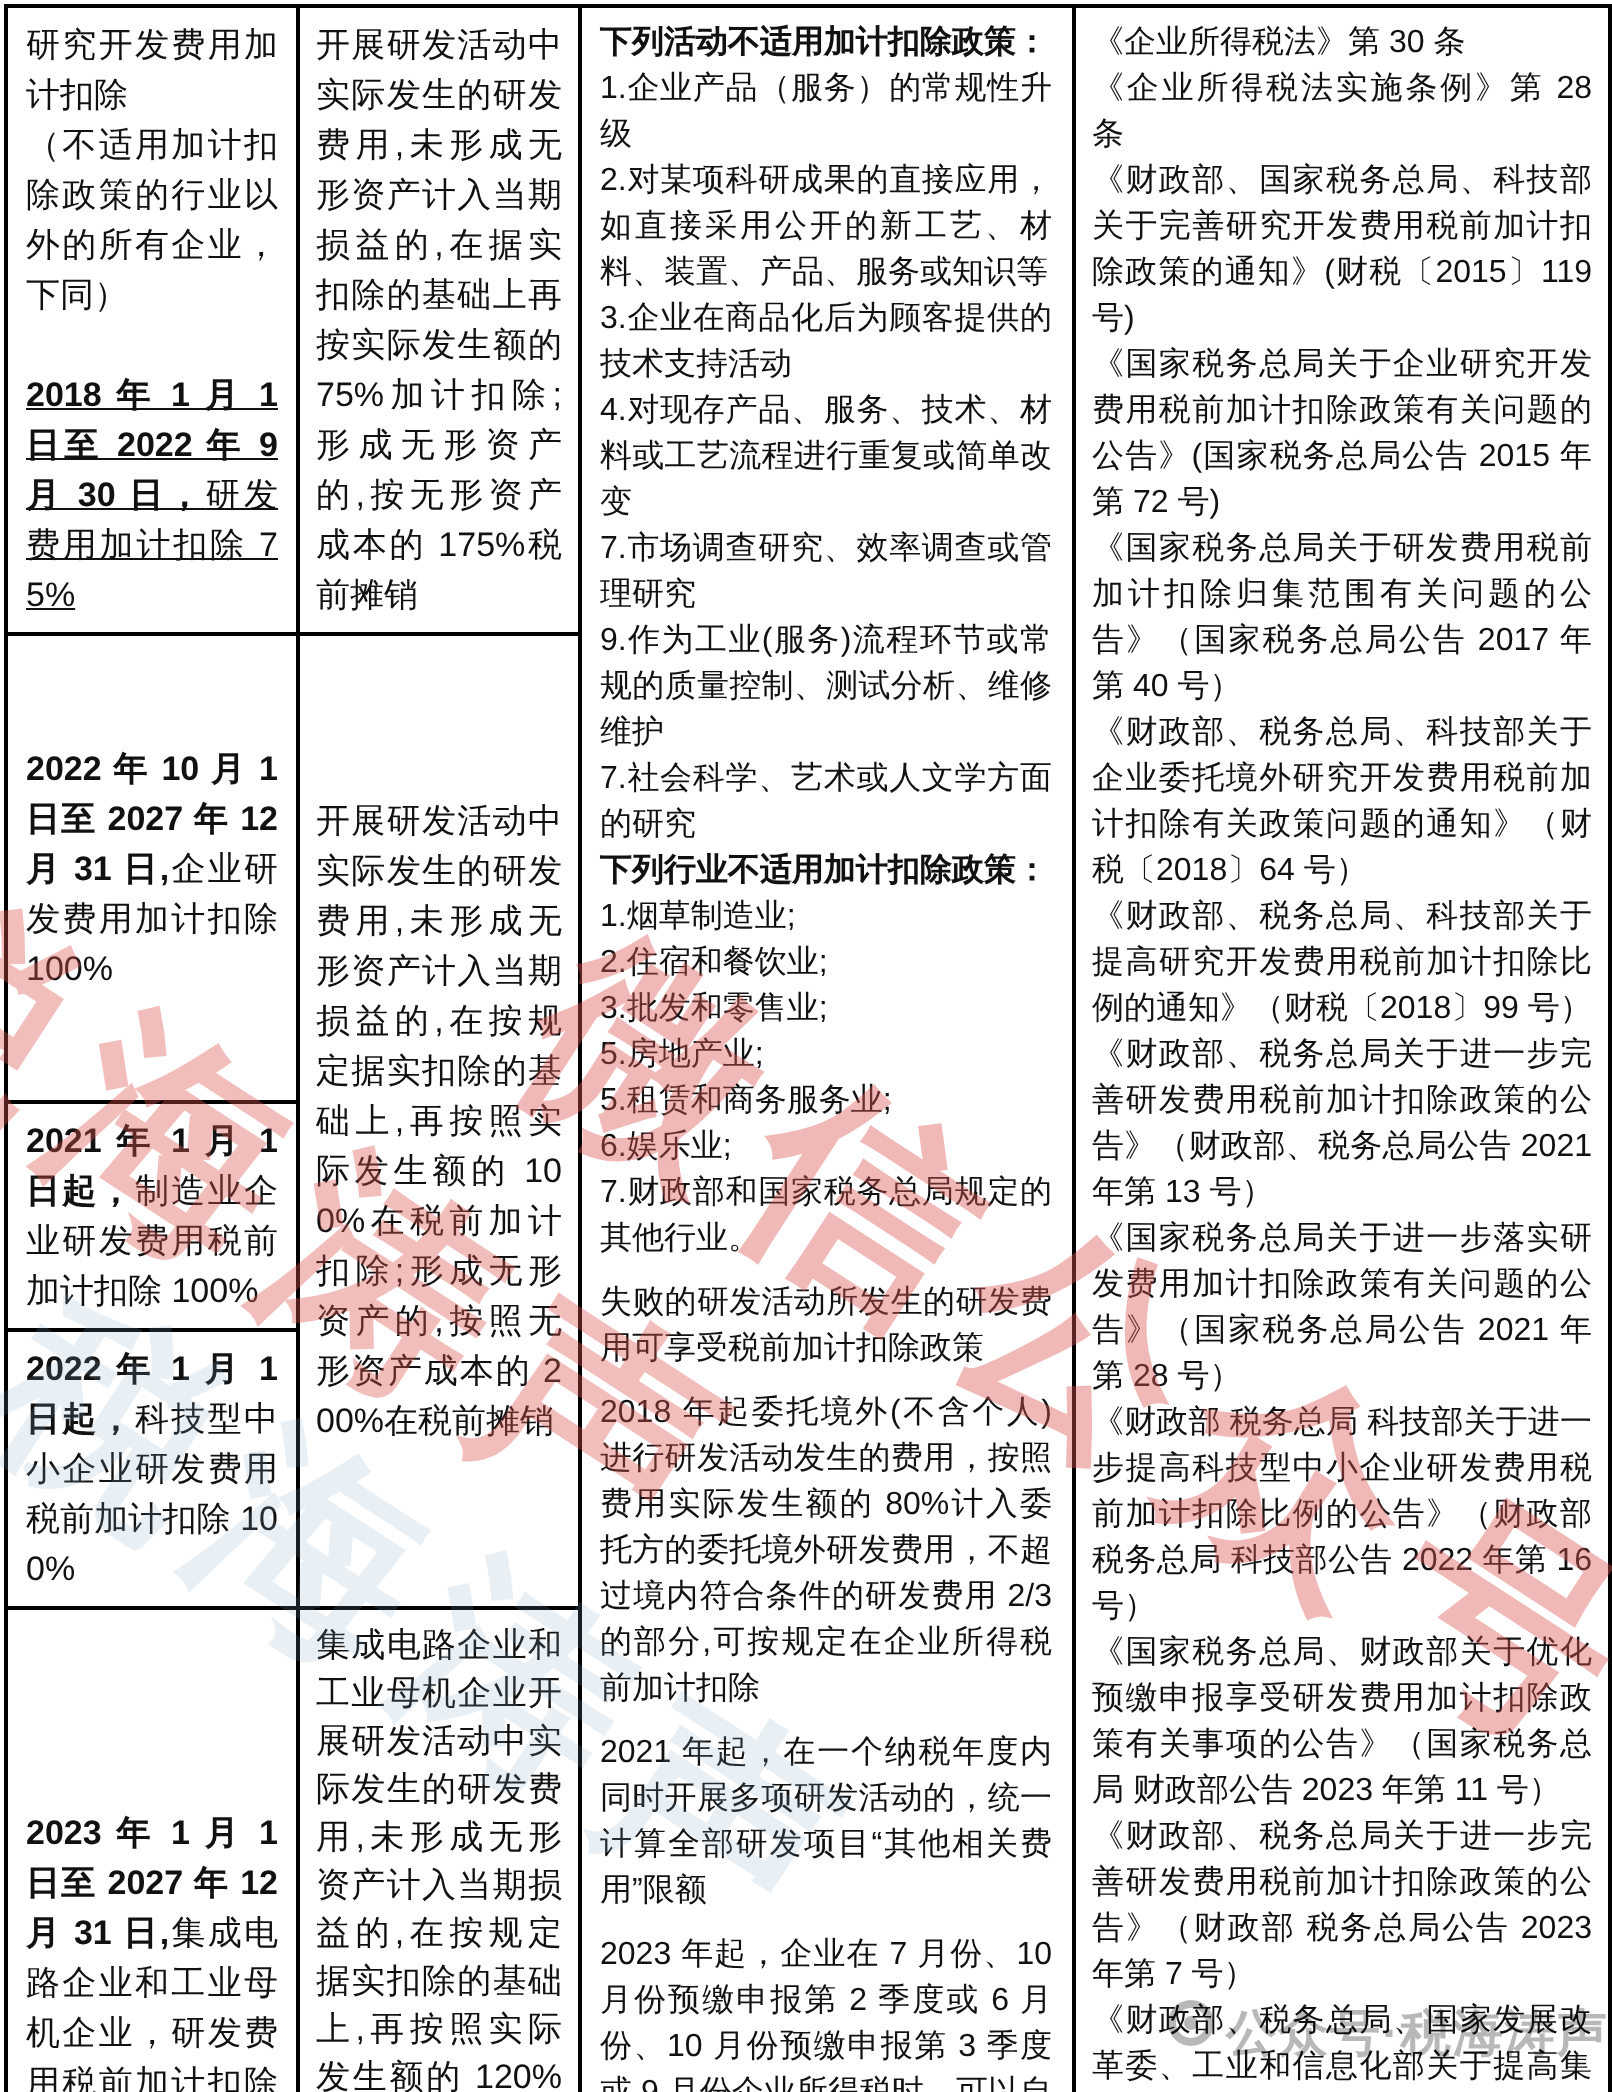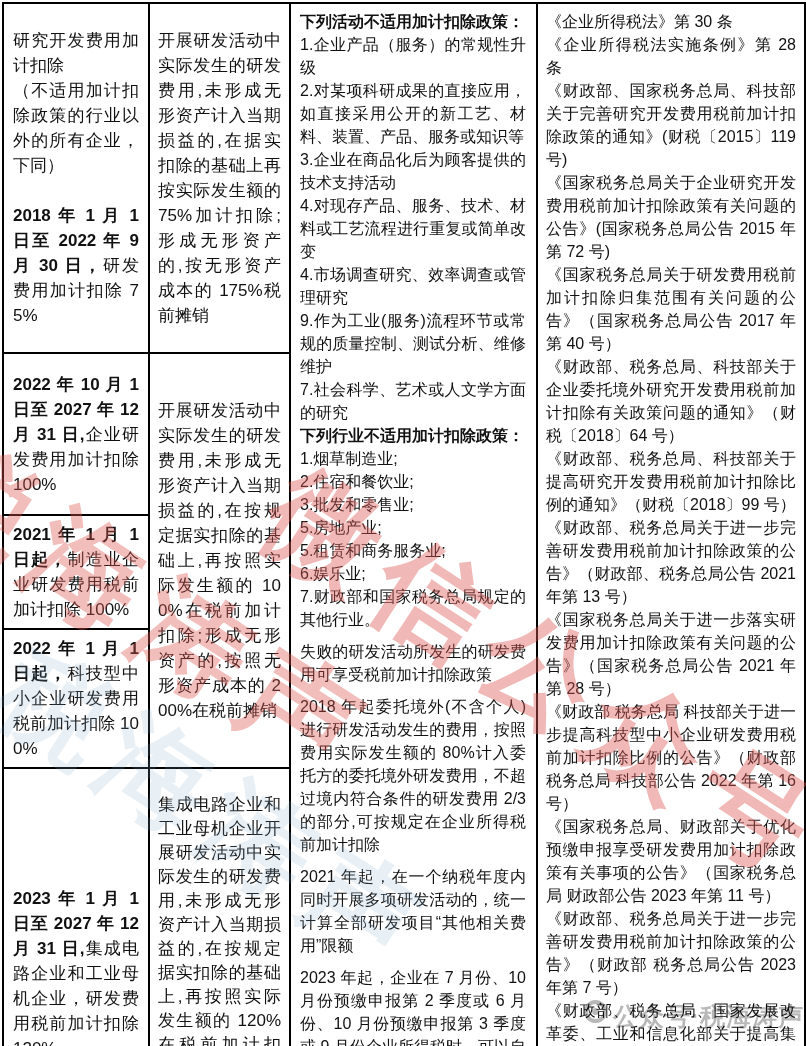--- a/index.html
+++ b/index.html
@@ -13,27 +13,27 @@
     border-collapse:collapse;table-layout:fixed;z-index:1;
   }
   td{
     border:2px solid #000;
     text-align:justify;
     overflow:hidden;
     word-break:break-all;
     margin-left:20px;
   }
   td.c1{font-size:17px;line-height:25px;vertical-align:middle;padding:6px 9px;}
-  td.c2{font-size:17px;line-height:25px;vertical-align:middle;padding:24px 8px;}
+  td.c2{font-size:17px;line-height:25px;vertical-align:middle;padding:6px 8px;}
   td.c2r3{line-height:24px;}
   td.c3{font-size:16px;line-height:23px;vertical-align:top;padding:6px 10px 4px 9px;}
   td.c4{font-size:16px;line-height:23px;vertical-align:top;padding:6px 8px 4px 8px;}
   p{margin:0;}
   .bold{font-weight:bold;}
-  .date-para{margin-top:25px;}
+  .date-para{margin-top:25px;text-decoration:underline;}
   .gap{margin-top:9px;}
   .hdr{font-weight:bold;}
   
   .wm{position:absolute;pointer-events:none;white-space:nowrap;z-index:3;font-weight:bold;}
   .wm-red-main{
     left:318px;top:438px;font-size:112px;letter-spacing:16px;
     color:rgba(219,85,80,0.42);
     transform:rotate(33deg);transform-origin:left top;
   }
   .wm-red-left{
@@ -78,21 +78,21 @@
     </td>
     <td class="c2">
       <p>开展研发活动中实际发生的研发费用,未形成无形资产计入当期损益的,在据实扣除的基础上再按实际发生额的 75%加计扣除;形成无形资产的,按无形资产成本的 175%税前摊销</p>
     </td>
     <td class="c3" rowspan="5">
       <p class="hdr">下列活动不适用加计扣除政策：</p>
       <p>1.企业产品（服务）的常规性升级</p>
       <p>2.对某项科研成果的直接应用，如直接采用公开的新工艺、材料、装置、产品、服务或知识等</p>
       <p>3.企业在商品化后为顾客提供的技术支持活动</p>
       <p>4.对现存产品、服务、技术、材料或工艺流程进行重复或简单改变</p>
-      <p>4.市场调查研究、效率调查或管理研究</p>
+      <p>7.市场调查研究、效率调查或管理研究</p>
       <p>9.作为工业(服务)流程环节或常规的质量控制、测试分析、维修维护</p>
       <p>7.社会科学、艺术或人文学方面的研究</p>
       <p class="hdr">下列行业不适用加计扣除政策：</p>
       <p>1.烟草制造业;</p>
       <p>2.住宿和餐饮业;</p>
       <p>3.批发和零售业;</p>
       <p>5.房地产业;</p>
       <p>5.租赁和商务服务业;</p>
       <p>6.娱乐业;</p>
       <p>7.财政部和国家税务总局规定的其他行业。</p>

